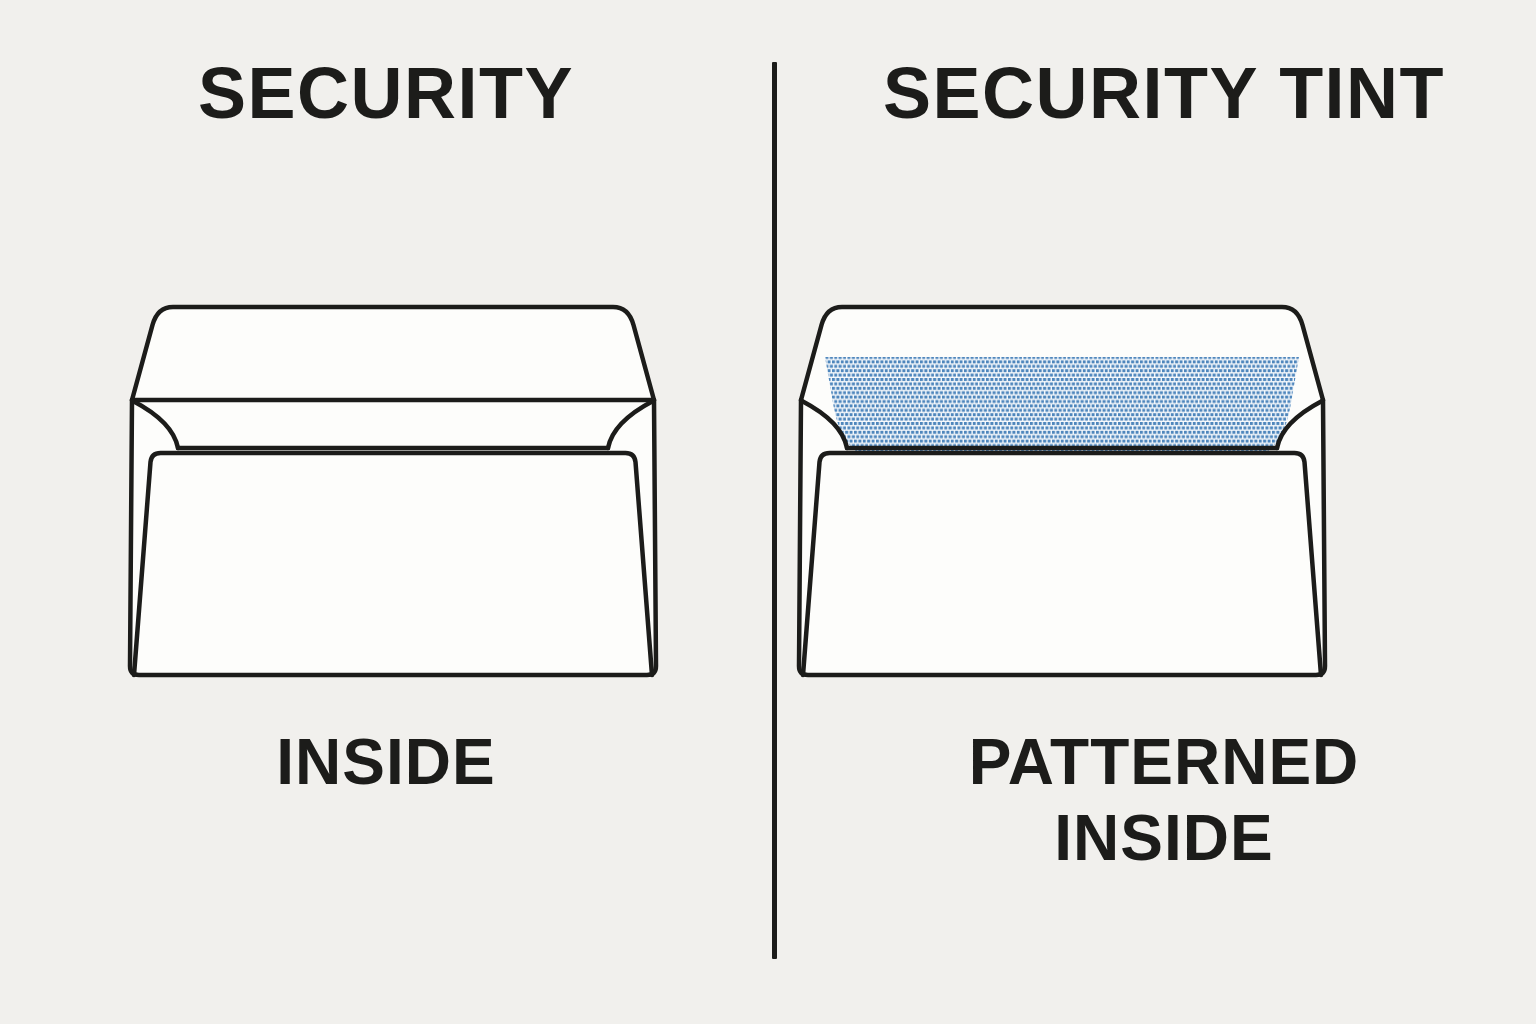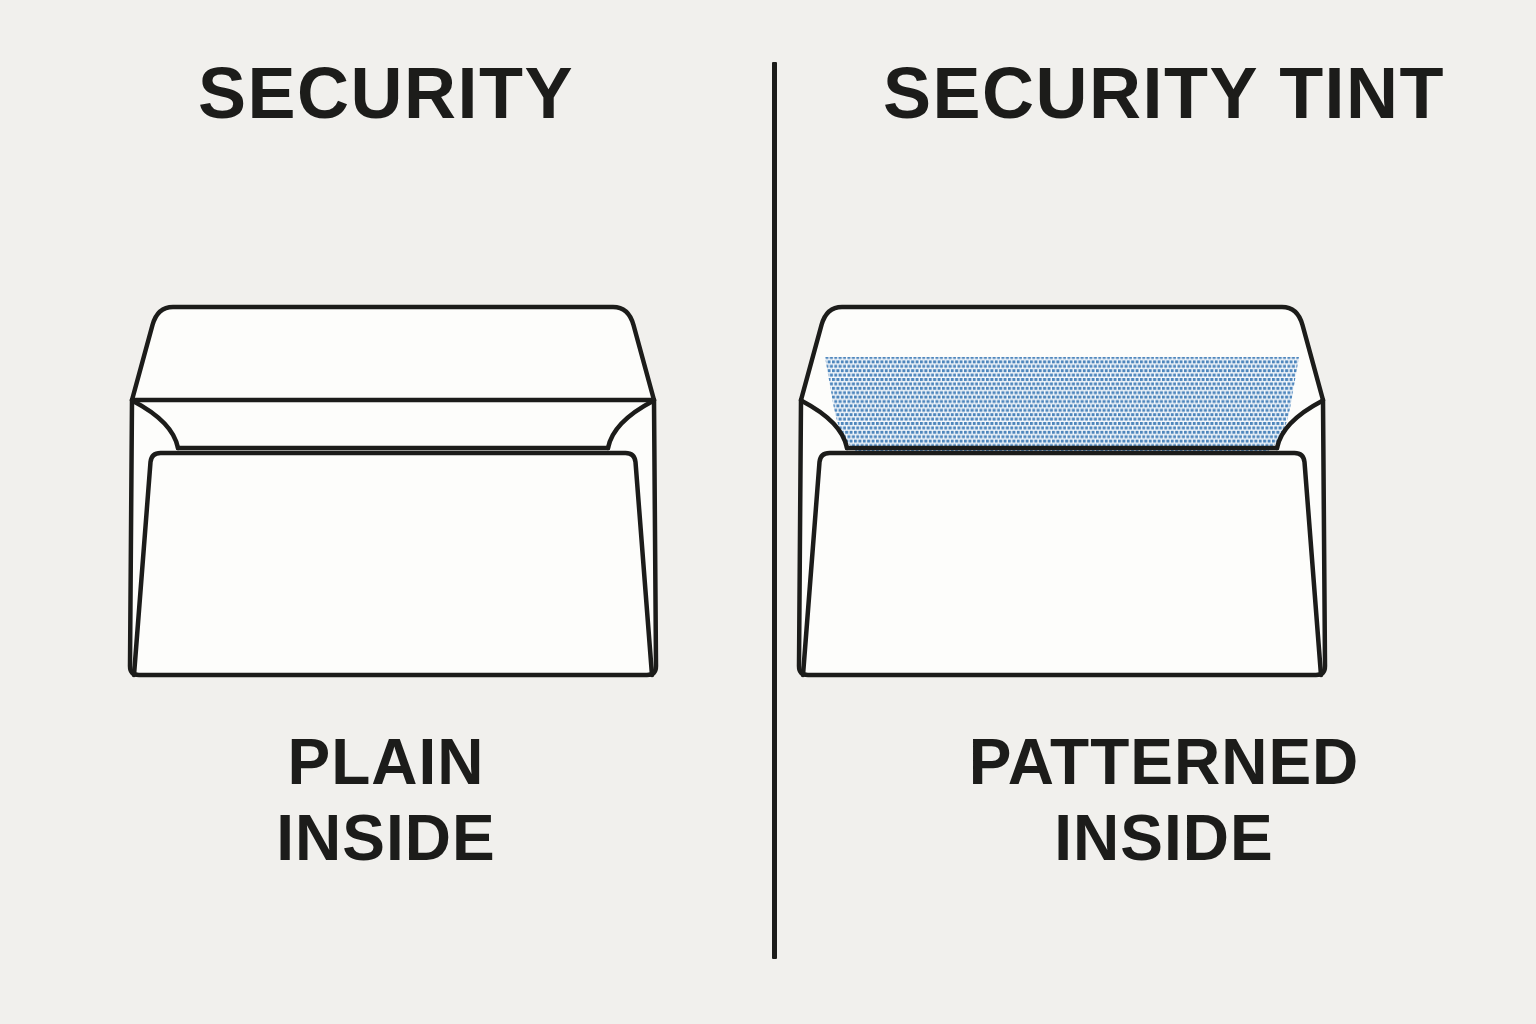--- a/index.html
+++ b/index.html
@@ -55,21 +55,20 @@
     <path class="stroke" d="M 59,158 L 489,158"></path>
 
     <path class="fill-env" d="M 15,385 L 31.5,172 Q 32.5,163 41.5,163 L 506.5,163 Q 515.5,163 516.5,172 L 533,385 Z"></path>
     <path class="stroke" d="M 15,385 L 31.5,172 Q 32.5,163 41.5,163 L 506.5,163 Q 515.5,163 516.5,172 L 533,385"></path>
 
     <path class="stroke" d="M 13,110 L 33.5,35 Q 38.5,17 54,17 L 494,17 Q 509.5,17 514.5,35 L 535,110"></path>
     <path class="stroke" d="M 13,110 L 11,376 Q 11,385 20,385 L 528,385 Q 537,385 537,376 L 535,110"></path>
   </svg>
 
   <div class="caption">
-    <div>PLAIN</div>
     <div>INSIDE</div>
   </div>
 </div>
 
 <div class="divider"></div>
 
 <div class="half right">
   <div class="panel-title">SECURITY TINT</div>
 
   <svg class="envelope-svg env-right" viewBox="0 0 548 410">

